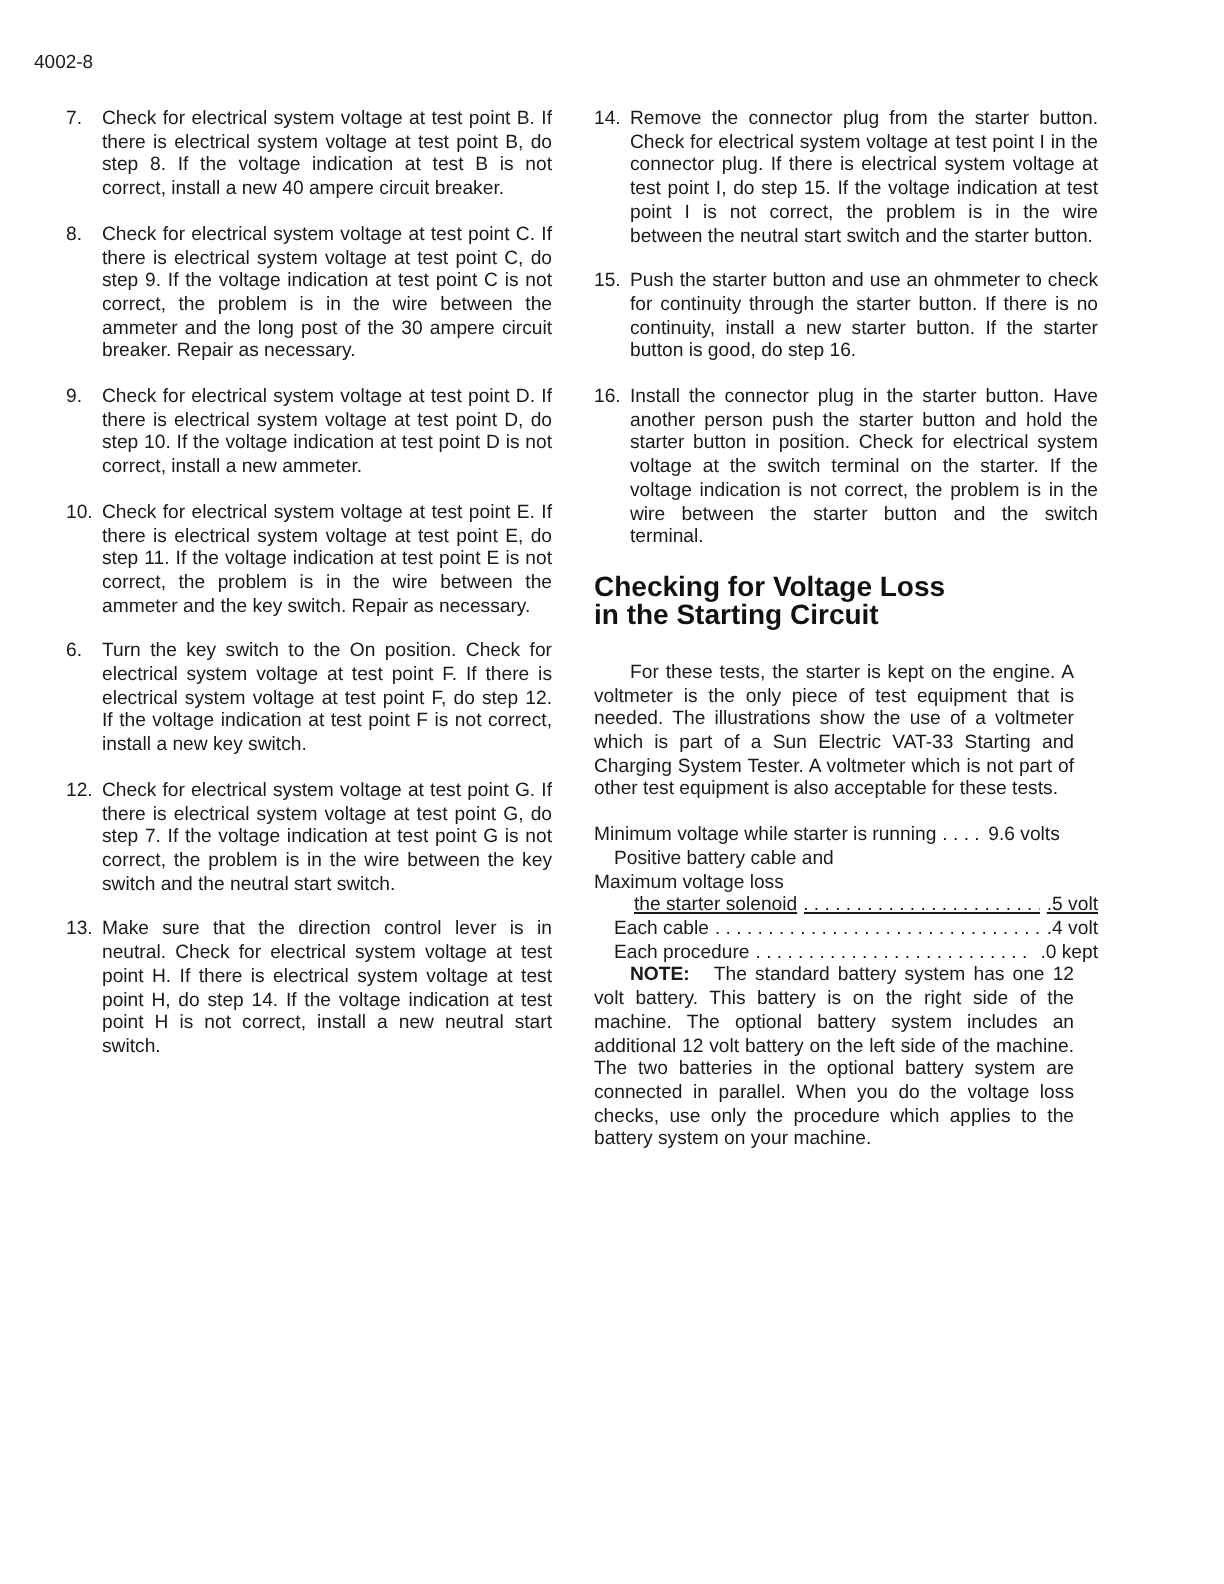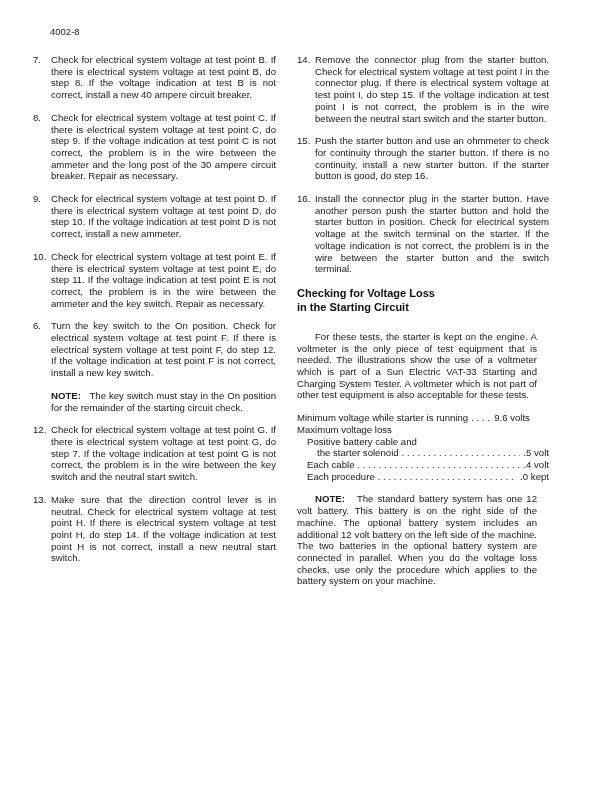--- a/index.html
+++ b/index.html
@@ -1,36 +1,36 @@
 <!DOCTYPE html>
 <html><head>
 <meta charset="utf-8">
 <style>
   html, body { margin:0; padding:0; background:#ffffff; }
   body { width:612px; height:792px; position:relative; overflow:hidden;
          font-family:"Liberation Sans", sans-serif; color:#1a1a1a; }
-  .page-num { position:absolute; left:50px; top:26px; font-size:9.5px; }
+  .page-num { position:absolute; left:17px; top:26px; font-size:9.5px; }
   .col { position:absolute; top:54px; font-size:9.6px; line-height:11.7px; }
   .col-left { left:33px; width:243px; }
   .col-right { left:297px; width:252px; }
   .step { display:flex; margin-bottom:11px; }
   .step-num { width:18px; flex:none; }
   .step-text { flex:1; text-align:justify; }
   .note { margin:0 0 11px 18px; text-align:justify; }
   .note b { font-weight:bold; }
-  h2 { font-size:11px; line-height:14px; font-weight:bold; margin:10px 0 17px 0; color:#111; }
+  h2 { font-size:14px; line-height:14px; font-weight:bold; margin:10px 0 17px 0; color:#111; }
   .para { text-align:justify; text-indent:18px; margin:0 12px 11px 0; }
   .spec-row { display:flex; white-space:nowrap; }
   .spec-label { flex:none; }
   .spec-dots { flex:1; overflow:hidden; letter-spacing:1.4px; margin:0 3px; }
   .spec-dots::before { content:". . . . . . . . . . . . . . . . . . . . . . . . . . . . . . . . . . . . . . . ."; letter-spacing:0; }
   .spec-val { flex:none; text-align:center; }
   .i1 { padding-left:10px; }
-  .i2 { padding-left:20px; }
-  .specs { margin-bottom:11px; }
+  .i2 { padding-left:20px;text-decoration:underline; }
+  .specs { }
 </style>
 </head>
 <body>
 
 <div class="page-num">4002-8</div>
 
 <div class="col col-left">
   <div class="step">
     <span class="step-num">7.</span>
     <span class="step-text">Check for electrical system voltage at test point B. If there is electrical system voltage at test point B, do step 8. If the voltage indication at test B is not correct, install a new 40 ampere circuit breaker.</span>
@@ -43,24 +43,20 @@
     <span class="step-num">9.</span>
     <span class="step-text">Check for electrical system voltage at test point D. If there is electrical system voltage at test point D, do step 10. If the voltage indication at test point D is not correct, install a new ammeter.</span>
   </div>
   <div class="step">
     <span class="step-num">10.</span>
     <span class="step-text">Check for electrical system voltage at test point E. If there is electrical system voltage at test point E, do step 11. If the voltage indication at test point E is not correct, the problem is in the wire between the ammeter and the key switch. Repair as necessary.</span>
   </div>
   <div class="step">
     <span class="step-num">6.</span>
     <span class="step-text">Turn the key switch to the On position. Check for electrical system voltage at test point F. If there is electrical system voltage at test point F, do step 12. If the voltage indication at test point F is not correct, install a new key switch.</span>
-  </div>
-  <div class="note">
-    <b>NOTE:</b>&nbsp;&nbsp;
-    <span>The key switch must stay in the On position for the remainder of the starting circuit check.</span>
   </div>
   <div class="step">
     <span class="step-num">12.</span>
     <span class="step-text">Check for electrical system voltage at test point G. If there is electrical system voltage at test point G, do step 7. If the voltage indication at test point G is not correct, the problem is in the wire between the key switch and the neutral start switch.</span>
   </div>
   <div class="step">
     <span class="step-num">13.</span>
     <span class="step-text">Make sure that the direction control lever is in neutral. Check for electrical system voltage at test point H. If there is electrical system voltage at test point H, do step 14. If the voltage indication at test point H is not correct, install a new neutral start switch.</span>
   </div>
 </div>
@@ -85,25 +81,25 @@
   </h2>
 
   <p class="para">For these tests, the starter is kept on the engine. A voltmeter is the only piece of test equipment that is needed. The illustrations show the use of a voltmeter which is part of a Sun Electric VAT-33 Starting and Charging System Tester. A voltmeter which is not part of other test equipment is also acceptable for these tests.</p>
 
   <div class="specs">
     <div class="spec-row">
       <span class="spec-label">Minimum voltage while starter is running</span>
       <span class="spec-dots" style="flex:none;width:20px;"></span>
       <span class="spec-val">9.6 volts</span>
     </div>
+    <div class="spec-row i1">
+      <span class="spec-label">Positive battery cable and</span>
+    </div>
     <div class="spec-row">
       <span class="spec-label">Maximum voltage loss</span>
-    </div>
-    <div class="spec-row i1">
-      <span class="spec-label">Positive battery cable and</span>
     </div>
     <div class="spec-row i2">
       <span class="spec-label">the starter solenoid</span>
       <span class="spec-dots"></span>
       <span class="spec-val">.5 volt</span>
     </div>
     <div class="spec-row i1">
       <span class="spec-label">Each cable</span>
       <span class="spec-dots"></span>
       <span class="spec-val">.4 volt</span>

